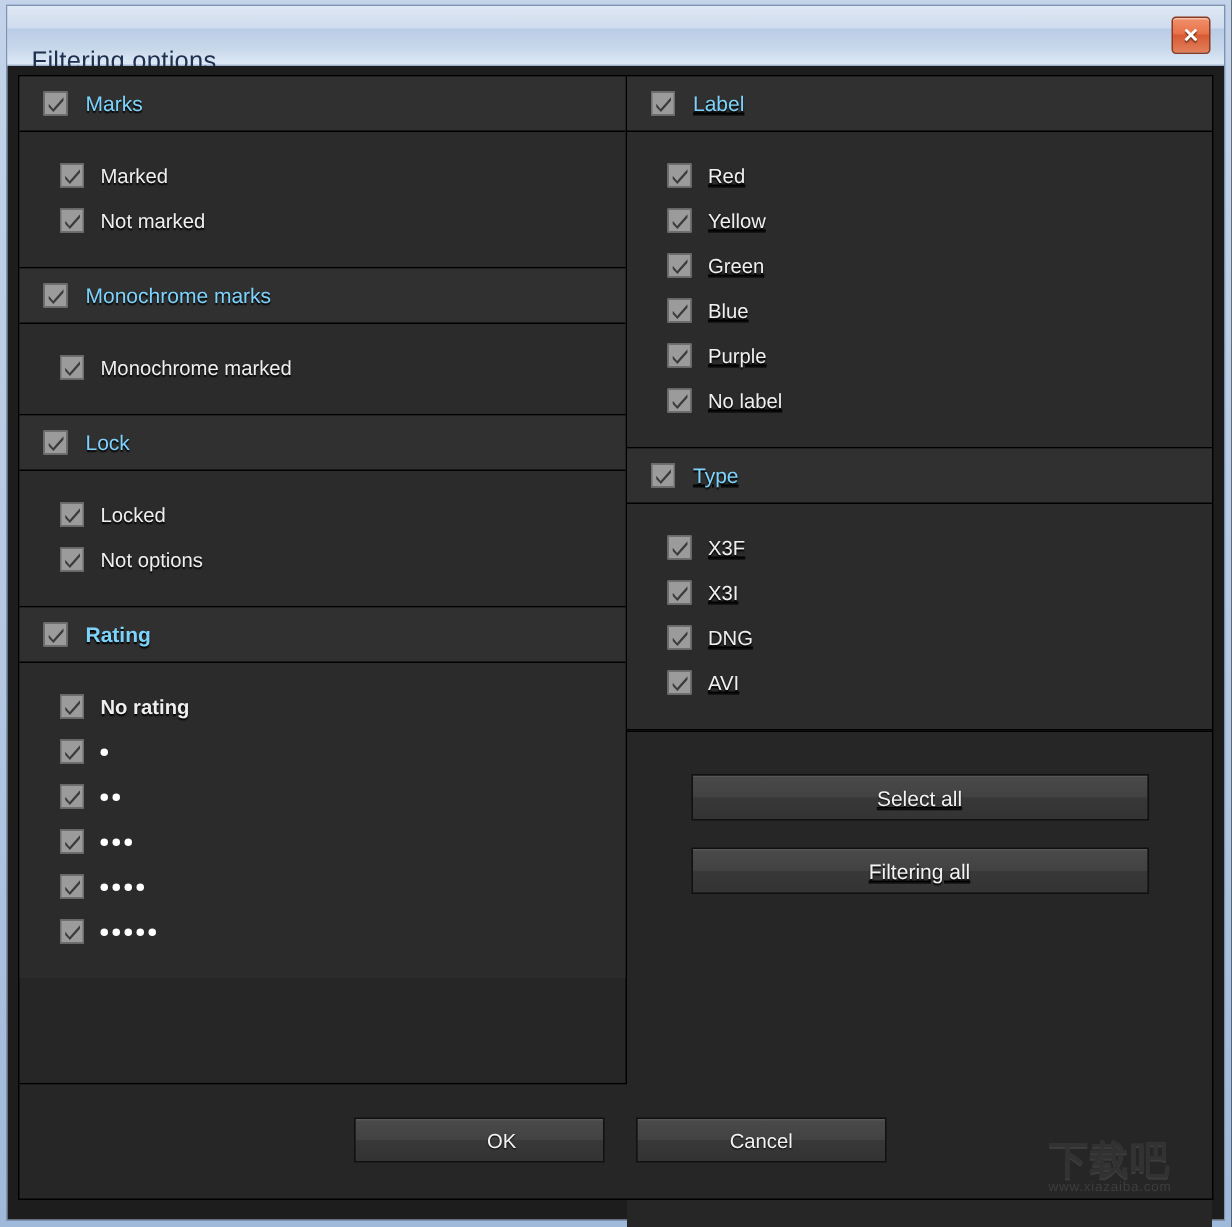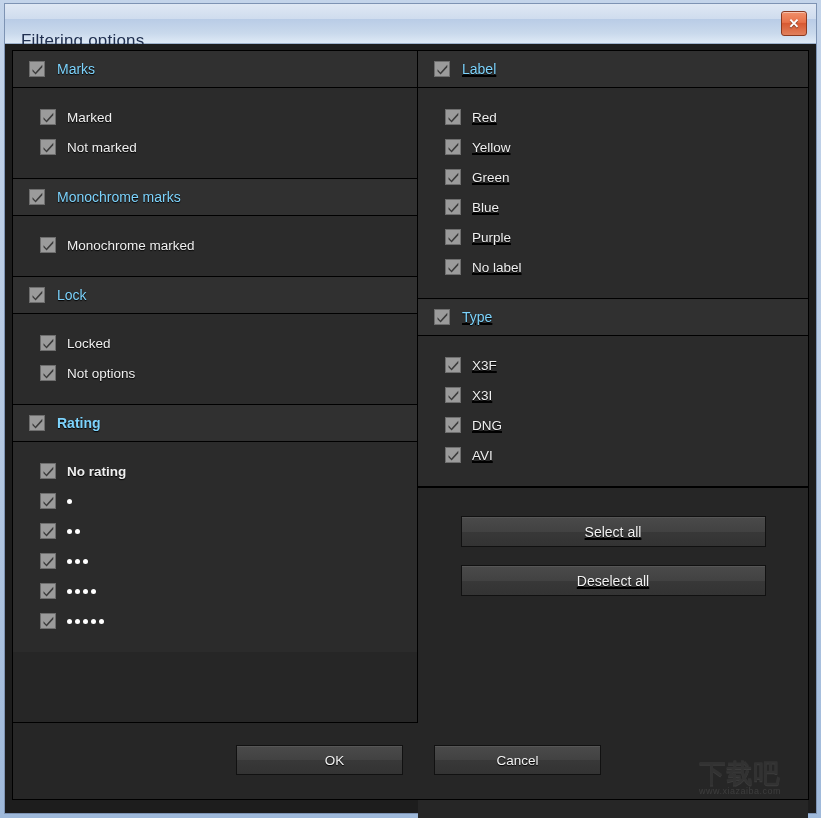--- a/index.html
+++ b/index.html
@@ -231,21 +231,21 @@
     border: 1px solid #111111;
     background: linear-gradient(to bottom, #4a4a4a 0%, #424242 50%, #383838 51%, #333333 100%);
     color: #f2f2f2;
     font-size: 13.5px;
     font-family: "Liberation Sans", sans-serif;
     text-shadow: 0 1px 1px #000;
     cursor: pointer;
     box-shadow: inset 0 1px 0 rgba(255,255,255,0.07);
   }
   #ok-button { left: 223px; padding-left: 36px; }
-  #cancel-button { left: 421px; }
+  #cancel-button { left: 411px; }
 
   
   #watermark {
     position: absolute;
     right: 8px;
     bottom: 2px;
     width: 120px;
     text-align: center;
     pointer-events: none;
     opacity: 0.62;
@@ -539,21 +539,21 @@
                     <svg viewBox="0 0 13 13" xmlns="http://www.w3.org/2000/svg">
                       <path d="M1.5 6.2 L4.4 9.6 L11.3 1.8 L11.3 4.2 L4.6 11.6 L1.5 8.3 Z" fill="#3b3b3b"></path>
                     </svg>
                   </span>
                   <span class="row-label">AVI</span>
                 </div>
               </div>
             </div>
             <div id="right-actions">
               <button class="wide-button">Select all</button>
-              <button class="wide-button">Deselect all</button>
+              <button class="wide-button">Filtering all</button>
             </div>
           </div>
       </div>
 
       <div id="footer">
         <button class="footer-button" id="ok-button">OK</button>
         <button class="footer-button" id="cancel-button">Cancel</button>
         <div id="watermark">
           <div class="wm-main">下载吧</div>
           <div class="wm-sub">www.xiazaiba.com</div>

